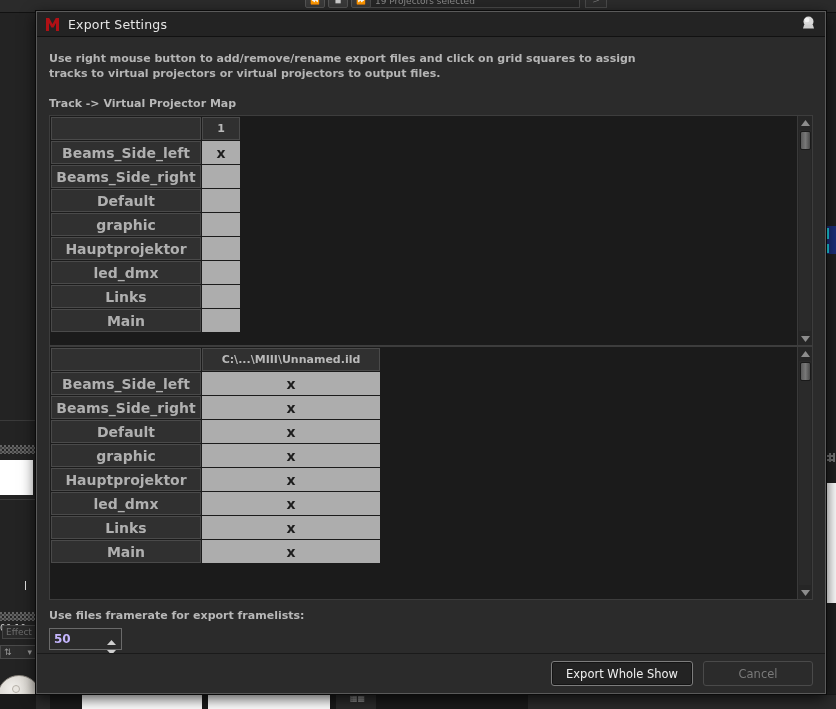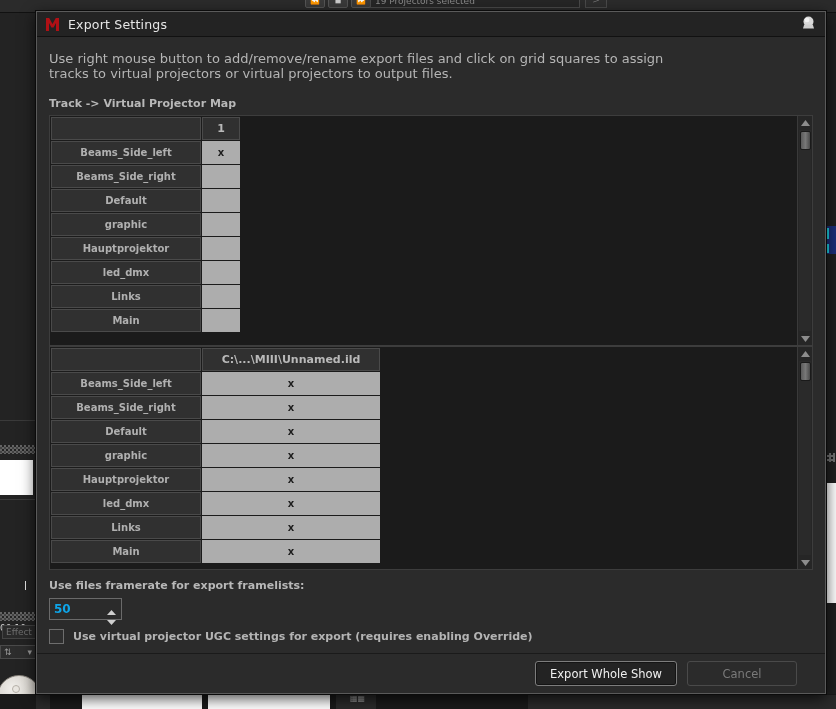--- a/index.html
+++ b/index.html
@@ -121,21 +121,21 @@
     position: absolute; right: 9px; top: 4px;
     width: 15px; height: 16px;
   }
 
   .dlg-body {
     flex: 1 1 auto; padding: 10px 12px 0 12px;
     position: relative;
   }
 
   .instructions {
-    color: #b5b5b5; font-size: 13px; font-weight: normal;
+    color: #b5b5b5; font-size: 11px; font-weight: bold;
     line-height: 15px; margin: 4px 0 0 0; letter-spacing: 0;
   }
 
   .section-label {
     color: #b8b8b8; font-size: 11px; font-weight: bold;
     margin: 16px 0 5px 0;
   }
 
   
   .grid-wrap {
@@ -145,21 +145,21 @@
   }
   .grid-scroll {
     flex: 1 1 auto; overflow: hidden; position: relative;
     background: #1b1b1b;
   }
   table.grid {
     border-collapse: separate; border-spacing: 1px;
     background: #1b1b1b;
   }
   table.grid th, table.grid td {
-    font-size: 10px; font-weight: bold;
+    font-size: 14px; font-weight: bold;
     height: 23px; padding: 0;
     text-align: center; vertical-align: middle;
   }
   table.grid th.corner {
     background: #303030; width: 150px; border: 1px solid #4a4a4a;
   }
   table.grid th.colhead {
     background: #303030; border: 1px solid #4a4a4a;
     color: #b9b9b9; font-size: 11px;
   }
@@ -193,21 +193,21 @@
   .vscroll .arrow.down { bottom: 0; }
   .arrow svg { display: block; margin: 4px auto; }
   .fr-label { color: #b8b8b8; font-size: 11px; font-weight: bold; }
   .spinner {
     margin-top: 6px; width: 73px; height: 22px;
     background: #2b2b2b; border: 1px solid #6a6a6a;
     display: flex; align-items: center; position: relative;
   }
   .spinner input {
     background: transparent; border: 0; outline: none;
-    color: #0ea5e9; font-size: 12px; font-weight: bold;
+    color: #c4b5fd; font-size: 12px; font-weight: bold;
     width: 50px; padding-left: 4px;
     font-family: "DejaVu Sans", sans-serif;
   }
   .spin-btns {
     position: absolute; right: 4px; top: 2px;
     width: 11px; height: 17px;
     display: flex; flex-direction: column; justify-content: space-between;
   }
   .spin-btns .sb { width: 11px; height: 7px; }
   .chk-row {
@@ -217,21 +217,21 @@
     width: 15px; height: 15px; background: #2e2e2e;
     border: 1px solid #6e6e6e; flex: 0 0 auto;
   }
   .chk-label { color: #b4b4b4; font-size: 11px; font-weight: bold; }
 
   .footer {
     position: absolute; left: 0; right: 0; bottom: 0;
     height: 40px; border-top: 1px solid #1a1a1a;
     background: #2b2b2b;
     display: flex; align-items: center; justify-content: flex-end;
-    gap: 10px; padding-right: 28px;
+    gap: 10px; padding-right: 12px;
   }
   .btn {
     height: 25px; min-width: 110px; padding: 0 14px;
     font-size: 11.5px; font-family: "DejaVu Sans", sans-serif;
     border-radius: 3px; cursor: default;
   }
   .btn.primary {
     background: #232323; color: #f0f0f0;
     border: 1px solid #7d7d7d;
     box-shadow: inset 0 0 0 1px #141414;
@@ -374,21 +374,21 @@
         <div class="thumb" style="top:15px;height:19px"></div>
         <div class="arrow down">
           <svg width="9" height="6" viewBox="0 0 9 6">
               <path d="M0 0 L9 0 L4.5 6 Z" fill="#8d8d8d"></path>
             </svg>
         </div>
       </div>
     </div>
 
 
-    <div class="grid-wrap" style="height:224px">
+    <div class="grid-wrap" style="height:254px">
       <div class="grid-scroll">
         <table class="grid" id="file-map-table">
             <thead>
               <tr>
                 <th class="corner"></th>
                 <th class="colhead" style="width: 178px;">C:\...\MIII\Unnamed.ild</th>
               </tr>
             </thead>
             <tbody>
               <tr>

